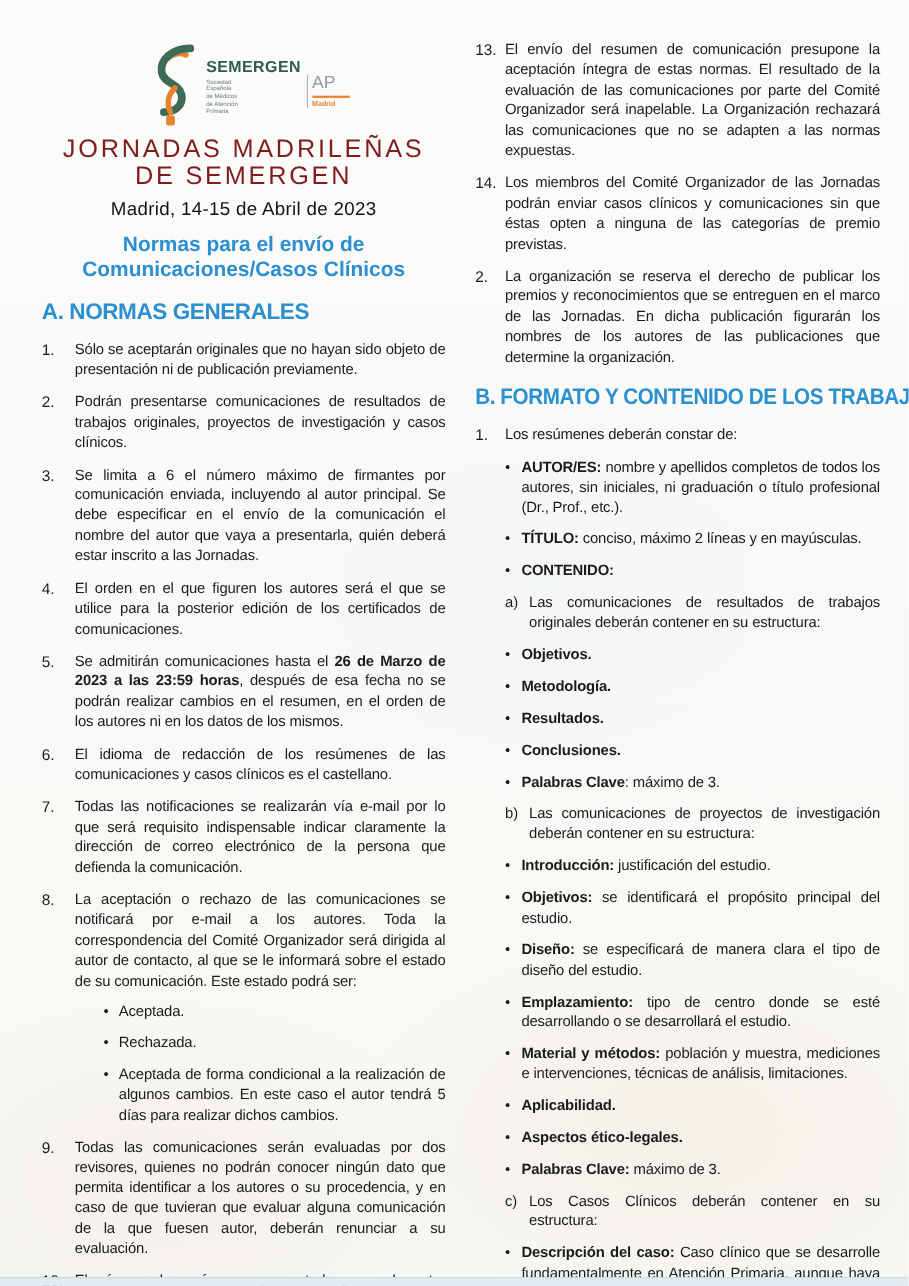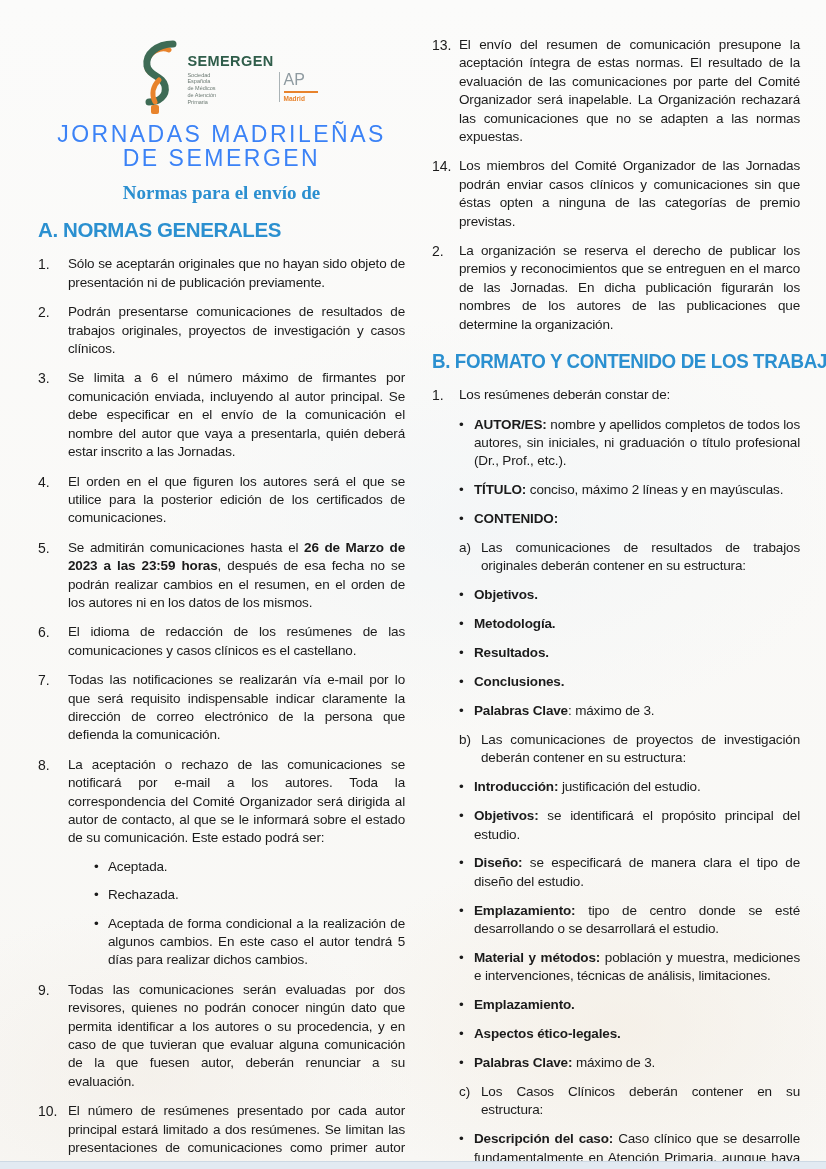--- a/index.html
+++ b/index.html
@@ -14,32 +14,32 @@
       linear-gradient(#fbfbfa,#f8f7f4);
   }
   .page{position:relative;width:826px;height:1169px;box-sizing:border-box;padding:36px 26px 0 38px;}
   .cols{display:flex;gap:27px;}
   .col{width:368px;}
   .col-left{width:367px;}
 
   
   .header{ text-align:center; margin-bottom:14px;}
   .logo{display:inline-flex;align-items:flex-start;gap:6px;height:80px;margin-bottom:4px;margin-left:10px;}
-  .logo-right{display:flex;align-items:center;gap:5px;padding-top:18px;}
+  .logo-right{display:flex;align-items:flex-start;gap:5px;padding-top:18px;}
   .brand-col{text-align:left;}
   .brand{font-weight:bold;color:#2f5d4a;font-size:14.5px;letter-spacing:.4px;line-height:1;}
   .brand-sub{font-size:5.5px;color:#6d7b74;line-height:1.25;margin-top:3px;}
   .ap-col{border-left:1px solid #aab3b6;padding-left:4px;margin-top:14px;text-align:left;}
   .ap{font-size:16px;color:#8e9aa0;line-height:1;}
   .ap-rule{width:34px;height:2px;background:#e8832c;margin:3px 0 2px;}
   .region{font-size:6.5px;font-weight:bold;color:#e8832c;}
 
-  .title{color:#3b82f6;font-size:23px;line-height:1.05;letter-spacing:2.5px;font-weight:normal;margin:2px 0 0;}
+  .title{color:#7f1d1d;font-size:23px;line-height:1.05;letter-spacing:2.5px;font-weight:normal;margin:2px 0 0;}
   .date{font-size:17px;color:#111;margin-top:9px;letter-spacing:.3px;}
-  .subtitle{color:#2b8fd0;font-weight:bold;font-size:19px;line-height:1.22;margin-top:11px;font-family:Liberation Serif, serif;}
+  .subtitle{color:#2b8fd0;font-weight:bold;font-size:19px;line-height:1.22;margin-top:11px;}
 
   
   .sec-h{color:#2b90d0;font-weight:bold;font-size:20.5px;letter-spacing:-.4px;margin:0 0 13px;white-space:nowrap;}
   .sec-h.condensed{transform:scaleX(.915);transform-origin:left center;}
 
   
   .nitem{display:grid;grid-template-columns:30px 1fr;margin-bottom:11px;}
   .col-right .nitem{grid-template-columns:27px 1fr;}
   .ntext,.etext{font-size:13.5px;line-height:18.4px;text-align:justify;letter-spacing:-.15px;hyphens:auto;}
   .num{font-size:14px;line-height:18.4px;}
@@ -89,22 +89,24 @@
               <div class="ap">AP</div>
               <div class="ap-rule"></div>
               <div class="region">Madrid</div>
             </div>
           </div>
         </div>
         <h1 class="title">
           <span>JORNADAS MADRILEÑAS</span><br>
           <span>DE SEMERGEN</span>
         </h1>
+        <div class="date">Madrid, 14-15 de Abril de 2023</div>
         <div class="subtitle">
           <span>Normas para el envío de</span><br>
+          <span>Comunicaciones/Casos Clínicos</span>
         </div>
       </div>
 
       <h2 class="sec-h">A. NORMAS GENERALES</h2>
       <div id="list-a">
           <div class="nitem">
             <div class="num">1.</div>
             <div class="ntext"><span>Sólo se aceptarán originales que no hayan sido objeto de presentación ni de publicación previamente.</span></div>
           </div>
           <div class="nitem">
@@ -238,21 +240,21 @@
           <div class="entry">
             <div class="bul">•</div>
             <div class="etext"><span class="b">Emplazamiento:</span><span> tipo de centro donde se esté desarrollando o se desarrollará el estudio.</span></div>
           </div>
           <div class="entry">
             <div class="bul">•</div>
             <div class="etext"><span class="b">Material y métodos:</span><span> población y muestra, mediciones e intervenciones, técnicas de análisis, limitaciones.</span></div>
           </div>
           <div class="entry">
             <div class="bul">•</div>
-            <div class="etext"><span class="b">Emplazamiento.</span></div>
+            <div class="etext"><span class="b">Aplicabilidad.</span></div>
           </div>
           <div class="entry">
             <div class="bul">•</div>
             <div class="etext"><span class="b">Aspectos ético-legales.</span></div>
           </div>
           <div class="entry">
             <div class="bul">•</div>
             <div class="etext"><span class="b">Palabras Clave:</span><span> máximo de 3.</span></div>
           </div>
           <div class="entry letter">

